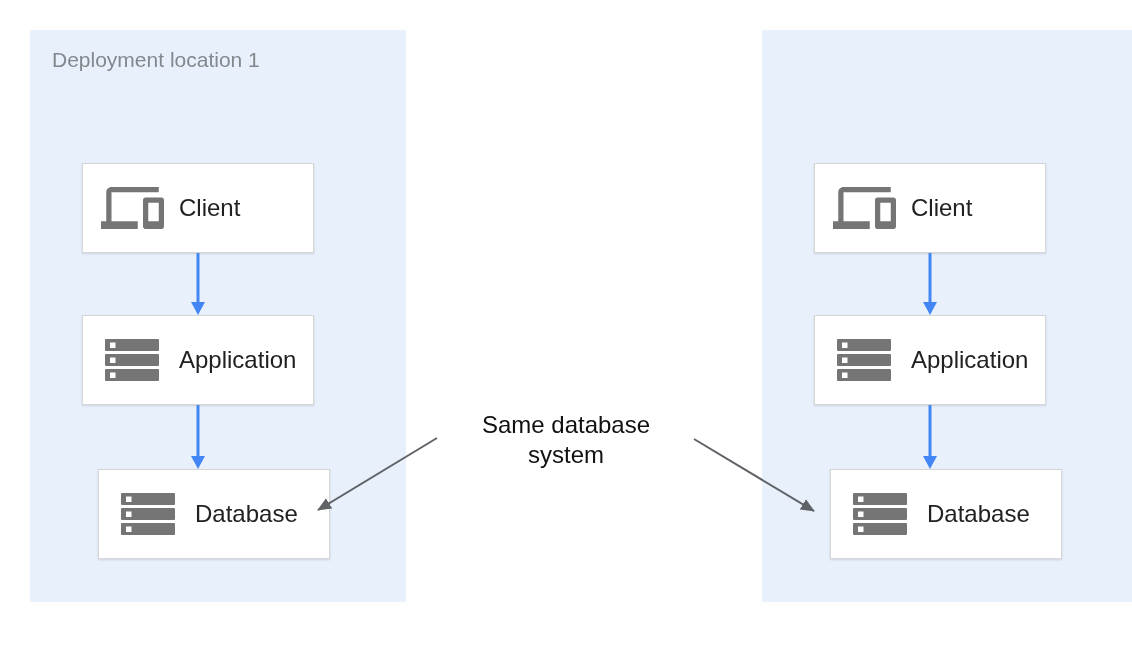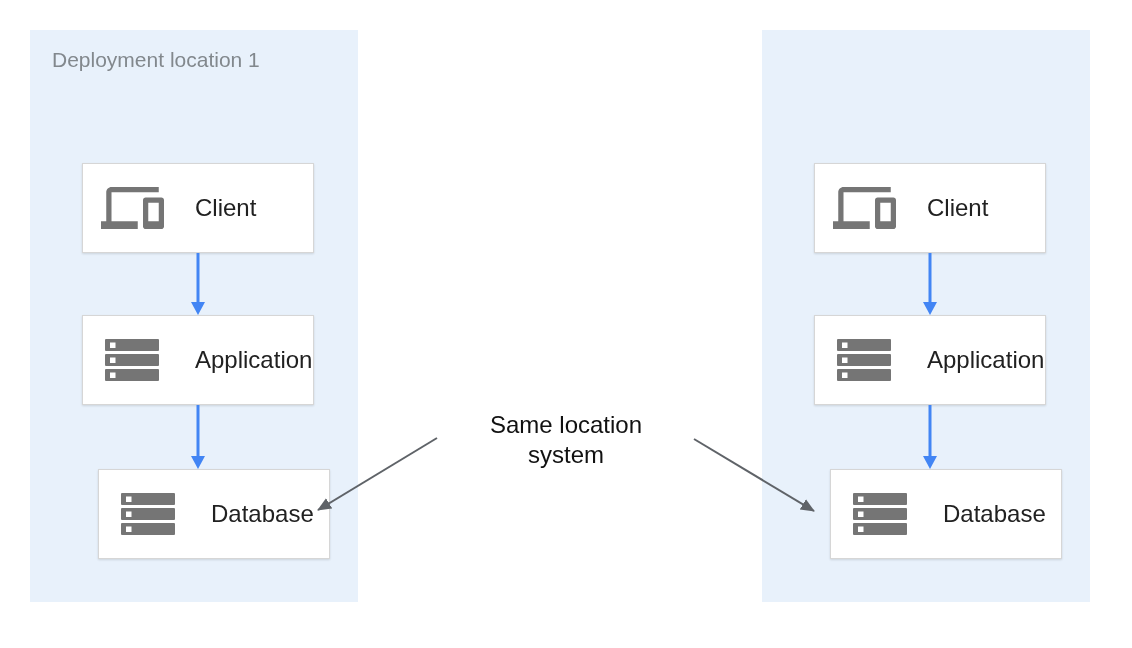--- a/index.html
+++ b/index.html
@@ -10,20 +10,21 @@
     background: #ffffff;
     font-family: "Liberation Sans", sans-serif;
     overflow: hidden;
   }
   .zone {
     position: absolute;
     top: 30px;
     width: 328px;
     height: 572px;
     background: var(--zone-background, #E8F1FB);
+    padding-left: 48px;
   }
   .zone-1 { left: 30px; }
   .zone-2 { left: 762px; }
   .zone-title {
     position: absolute;
     left: 22px;
     top: 18px;
     margin: 0;
     font-size: 21px;
     font-weight: 400;
@@ -35,21 +36,21 @@
     left: 52px;
     width: 232px;
     height: 90px;
     background: var(--node-background, #ffffff);
     border: 1px solid var(--node-border, #D6D6D6);
     box-shadow: 0 1px 2px rgba(0,0,0,0.12);
     box-sizing: border-box;
     display: flex;
     align-items: center;
     padding-left: 16px;
-    gap: 30px;
+    gap: 14px;
   }
   .node-client      { top: 133px; }
   .node-application { top: 285px; }
   .node-database    { top: 439px; margin-left: 16px; }
   .icon-wrap {
     width: 66px;
     display: flex;
     align-items: center;
     justify-content: center;
     flex: 0 0 66px;
@@ -207,21 +208,21 @@
           <rect class="icon-gray" x="0" y="30" width="54" height="12" rx="1"></rect>
           <rect x="5" y="3.5" width="5.5" height="5.5" fill="#ffffff"></rect>
           <rect x="5" y="18.5" width="5.5" height="5.5" fill="#ffffff"></rect>
           <rect x="5" y="33.5" width="5.5" height="5.5" fill="#ffffff"></rect>
         </svg>
       </span>
       <span class="node-label">Database</span>
     </div>
   </section>
 
-  <div class="annotation">Same location system</div>
+  <div class="annotation">Same database system</div>
 
   <svg class="overlay" width="1132" height="648" viewBox="0 0 1132 648">
     <defs>
       <marker id="ah" markerWidth="8" markerHeight="7" refX="6.5" refY="3" orient="auto">
         <path class="ah" d="M0,0 L7,3 L0,6 Z"></path>
       </marker>
     </defs>
     <line x1="437" y1="438" x2="318" y2="510" marker-end="url(#ah)"></line>
     <line x1="694" y1="439" x2="814" y2="511" marker-end="url(#ah)"></line>
   </svg>

